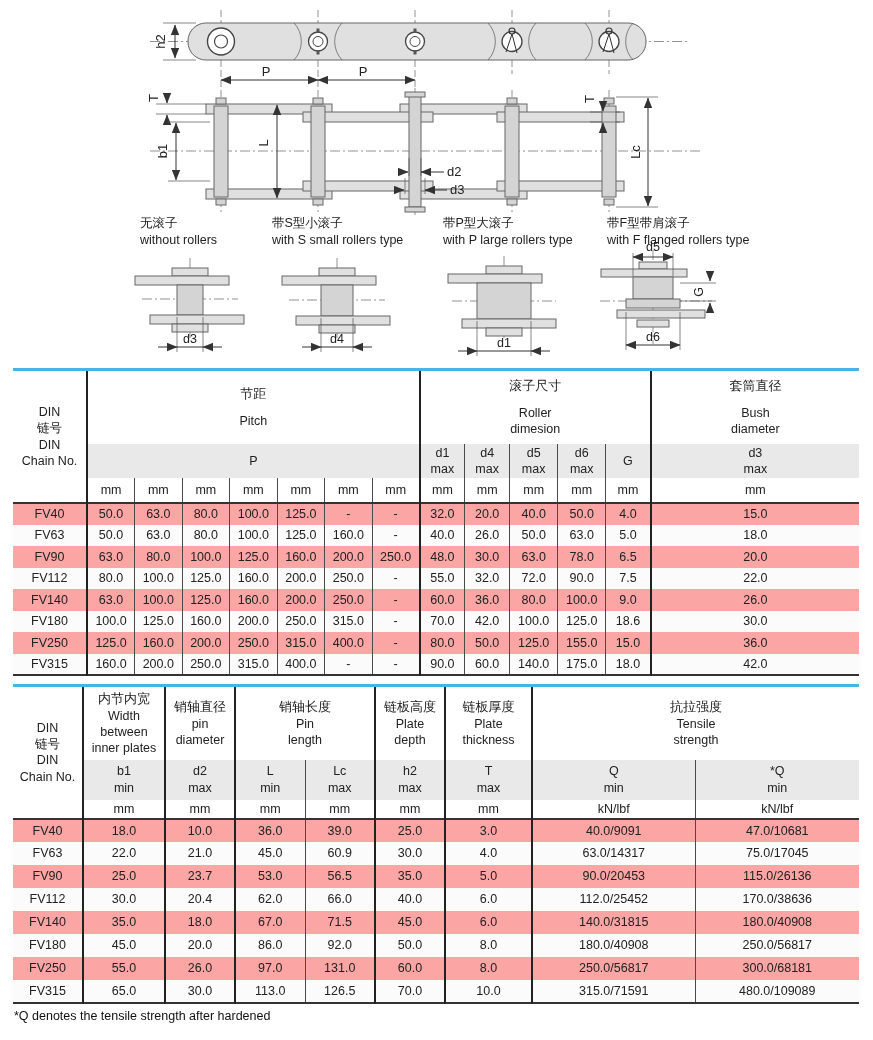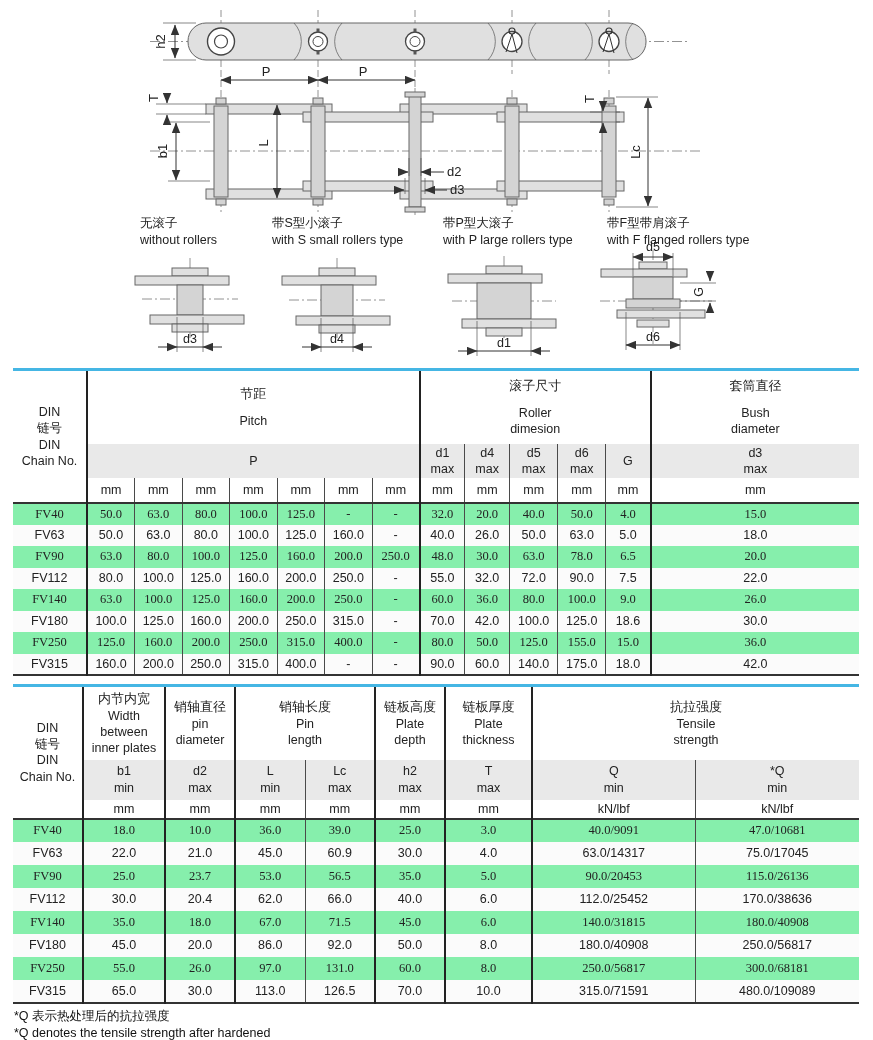--- a/index.html
+++ b/index.html
@@ -12,21 +12,21 @@
   table.spec th,table.spec td{border-right:1px solid #4a4a4a;text-align:center;vertical-align:middle;padding:1px 2px;}
   .pre{white-space:pre-line;line-height:1.3;}
   tr.sub th{background:#e9e9e9;}
   .grp .zh{font-size:13px;}
   .grp .en{font-size:12.5px;}
   #t1 .grp .zh{margin-bottom:10px;}
   #t1 tr.gh{height:74px;} #t1 tr.sub{height:32px;} #t1 tr.units{height:25px;}
   #t2 tr.gh{height:74px;} #t2 tr.sub{height:40px;} #t2 tr.units{height:17px;}
   #t1 tbody tr{height:21.5px;} #t2 tbody tr{height:23px;}
   table.spec thead{border-bottom:2px solid #333;}
-  tbody tr{background:#fbfbfb;} tbody tr.alt{background:#86efac;font-family:Liberation Serif, serif;}
+  tbody tr{background:#fbfbfb;} tbody tr.alt{background:#fca5a5;}
   
   #t1 tr.gh th{border-right:2px solid #222;}
   #t1 tr.sub th:nth-child(1),#t1 tr.sub th:nth-child(6){border-right:2px solid #222;}
   #t1 tr.units th:nth-child(7),#t1 tr.units th:nth-child(12){border-right:2px solid #222;}
   #t1 tbody td:nth-child(1),#t1 tbody td:nth-child(8),#t1 tbody td:nth-child(13){border-right:2px solid #222;}
   
   #t2 tr.gh th{border-right:2px solid #222;}
   #t2 tr.sub th,#t2 tr.units th,#t2 tbody td{border-right:2px solid #222;}
   #t2 tr.sub th:nth-child(3),#t2 tr.sub th:nth-child(7),
   #t2 tr.units th:nth-child(3),#t2 tr.units th:nth-child(7),
@@ -607,15 +607,14 @@
           <td>70.0</td>
           <td>10.0</td>
           <td>315.0/71591</td>
           <td>480.0/109089</td>
         </tr>
       </tbody>
   </table>
 </div>
 
 <div class="notes">
-  <div>*Q 表示热处理后的抗拉强度</div>
   <div>*Q denotes the tensile strength after hardened</div>
 </div>
 
 </body></html>

